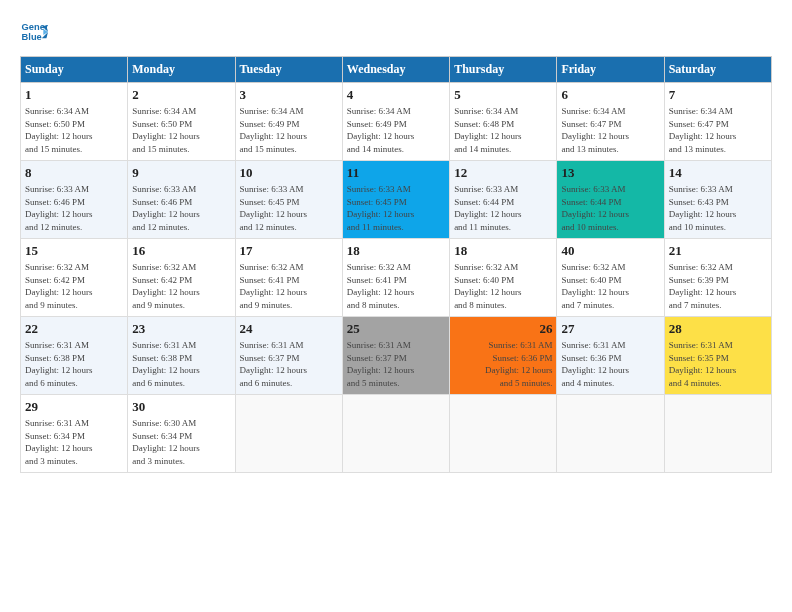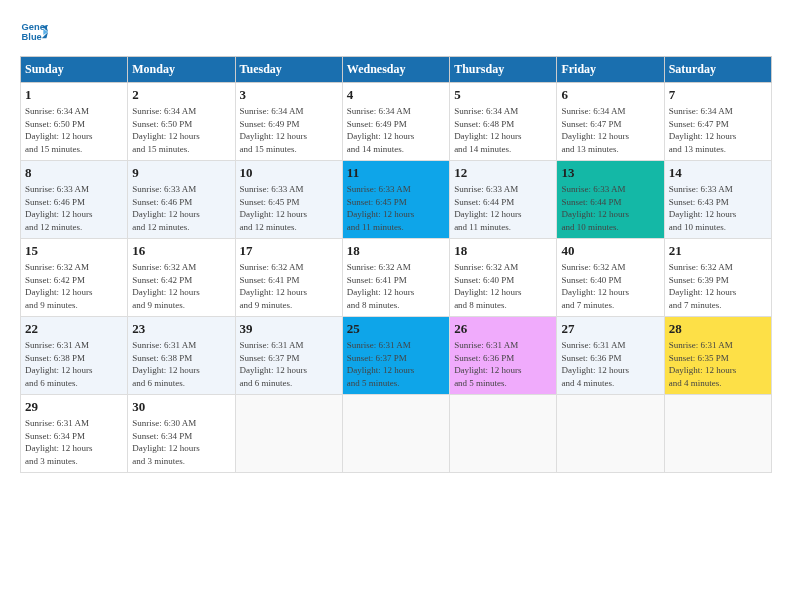--- a/index.html
+++ b/index.html
@@ -226,28 +226,28 @@
         <tr>
           <td style="background: rgb(240, 245, 251); margin-left: 40px;">
             <span class="day-num">22</span>
             <div class="day-info">Sunrise: 6:31 AM<br>Sunset: 6:38 PM<br>Daylight: 12 hours<br>and 6 minutes.</div>
           </td>
           <td style="background: rgb(240, 245, 251);">
             <span class="day-num">23</span>
             <div class="day-info">Sunrise: 6:31 AM<br>Sunset: 6:38 PM<br>Daylight: 12 hours<br>and 6 minutes.</div>
           </td>
           <td style="background: rgb(240, 245, 251);">
-            <span class="day-num">39</span>
+            <span class="day-num">24</span>
             <div class="day-info">Sunrise: 6:31 AM<br>Sunset: 6:37 PM<br>Daylight: 12 hours<br>and 6 minutes.</div>
           </td>
-          <td style="background: #0ea5e9;">
+          <td style="background: #a3a3a3;">
             <span class="day-num">25</span>
             <div class="day-info">Sunrise: 6:31 AM<br>Sunset: 6:37 PM<br>Daylight: 12 hours<br>and 5 minutes.</div>
           </td>
-          <td style="background: #f0abfc;">
+          <td style="background: #f97316; text-align: right;">
             <span class="day-num">26</span>
             <div class="day-info">Sunrise: 6:31 AM<br>Sunset: 6:36 PM<br>Daylight: 12 hours<br>and 5 minutes.</div>
           </td>
           <td style="background: rgb(240, 245, 251);">
             <span class="day-num">27</span>
             <div class="day-info">Sunrise: 6:31 AM<br>Sunset: 6:36 PM<br>Daylight: 12 hours<br>and 4 minutes.</div>
           </td>
           <td style="background: #fde047;">
             <span class="day-num">28</span>
             <div class="day-info">Sunrise: 6:31 AM<br>Sunset: 6:35 PM<br>Daylight: 12 hours<br>and 4 minutes.</div>

